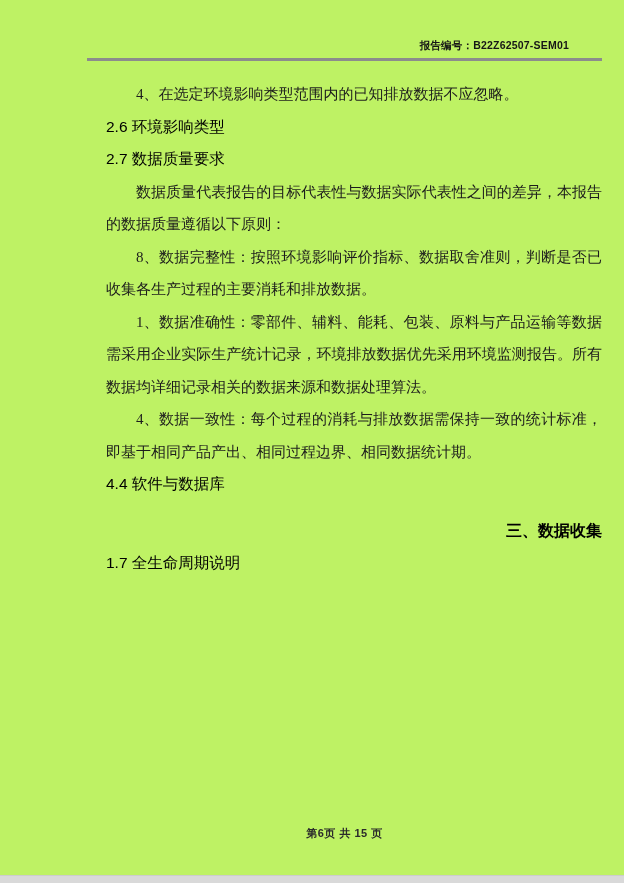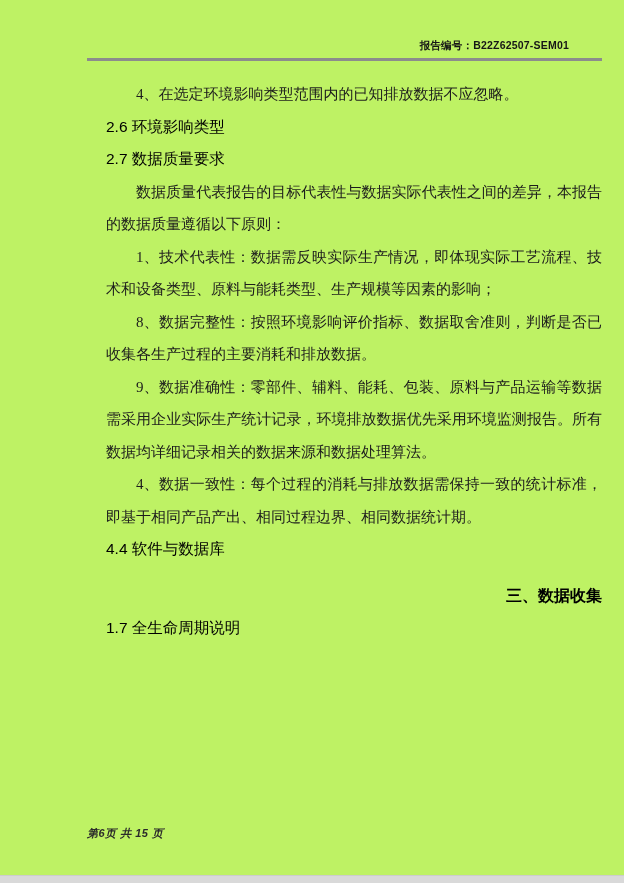--- a/index.html
+++ b/index.html
@@ -83,26 +83,26 @@
     text-align: right;
   }
   .p-first {
     margin-top: 16px !important;
   }
   .page-footer {
     position: absolute;
     top: 826px;
     left: 87px;
     right: 64px;
+    text-align: center;
     font-family: "Liberation Sans", "DejaVu Sans", sans-serif;
     font-size: 11px;
     font-weight: 600;
     color: #2b2b2b;
     letter-spacing: 0.5px;
-    font-style: italic;
   }
   .viewer-strip {
     position: absolute;
     bottom: 0;
     left: 0;
     right: 0;
     height: 7px;
     background: #d9d9d9;
     border-top: 1px solid #cccccc;
   }
@@ -117,23 +117,22 @@
       <span class="hdr-inner">报告编号：B22Z62507-SEM01</span>
     </div>
 
     <div class="header-rule"></div>
 
     <div class="content">
       <p class="p-first">4、在选定环境影响类型范围内的已知排放数据不应忽略。</p>
       <h2>2.6 环境影响类型</h2>
       <h2>2.7 数据质量要求</h2>
       <p>数据质量代表报告的目标代表性与数据实际代表性之间的差异，本报告的数据质量遵循以下原则：</p>
-      <p>1、技术代表性：数据需反映实际生产情况，即体现实际工艺流程、技术和设备类型、原料与能耗类型、生产规模等因素的影响；</p>
       <p>8、数据完整性：按照环境影响评价指标、数据取舍准则，判断是否已收集各生产过程的主要消耗和排放数据。</p>
-      <p>9、数据准确性：零部件、辅料、能耗、包装、原料与产品运输等数据需采用企业实际生产统计记录，环境排放数据优先采用环境监测报告。所有数据均详细记录相关的数据来源和数据处理算法。</p>
+      <p>1、数据准确性：零部件、辅料、能耗、包装、原料与产品运输等数据需采用企业实际生产统计记录，环境排放数据优先采用环境监测报告。所有数据均详细记录相关的数据来源和数据处理算法。</p>
       <p>4、数据一致性：每个过程的消耗与排放数据需保持一致的统计标准，即基于相同产品产出、相同过程边界、相同数据统计期。</p>
       <h2>4.4 软件与数据库</h2>
       <h1>三、数据收集</h1>
       <h2>1.7 全生命周期说明</h2>
     </div>
 
     <div class="page-footer">
       <span>第6页 共 15 页</span>
     </div>
 

